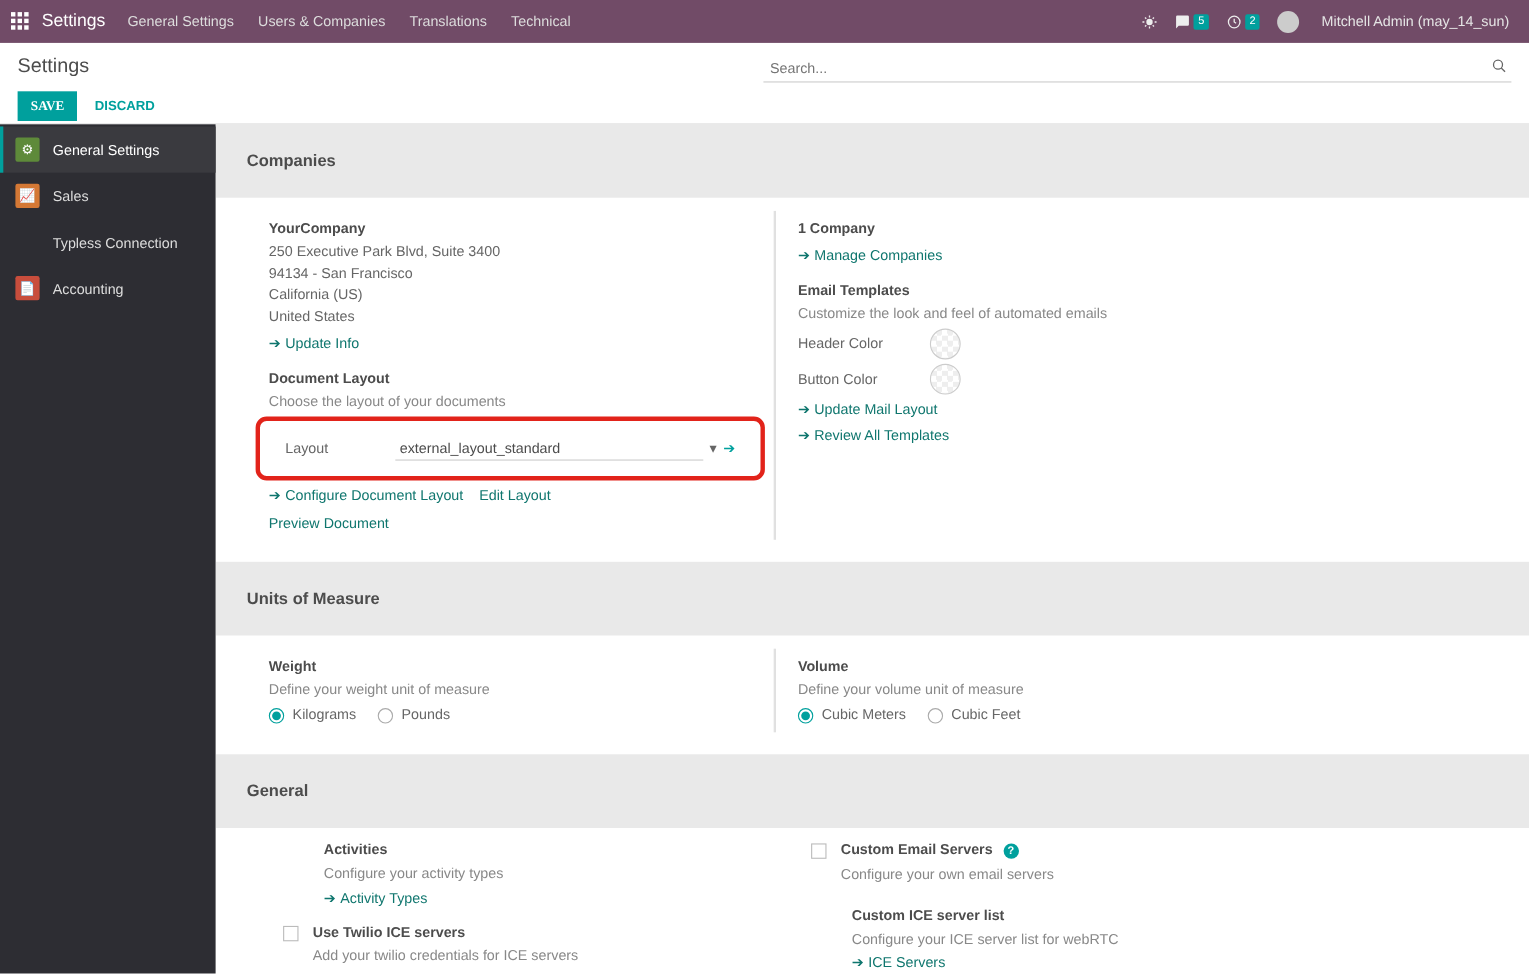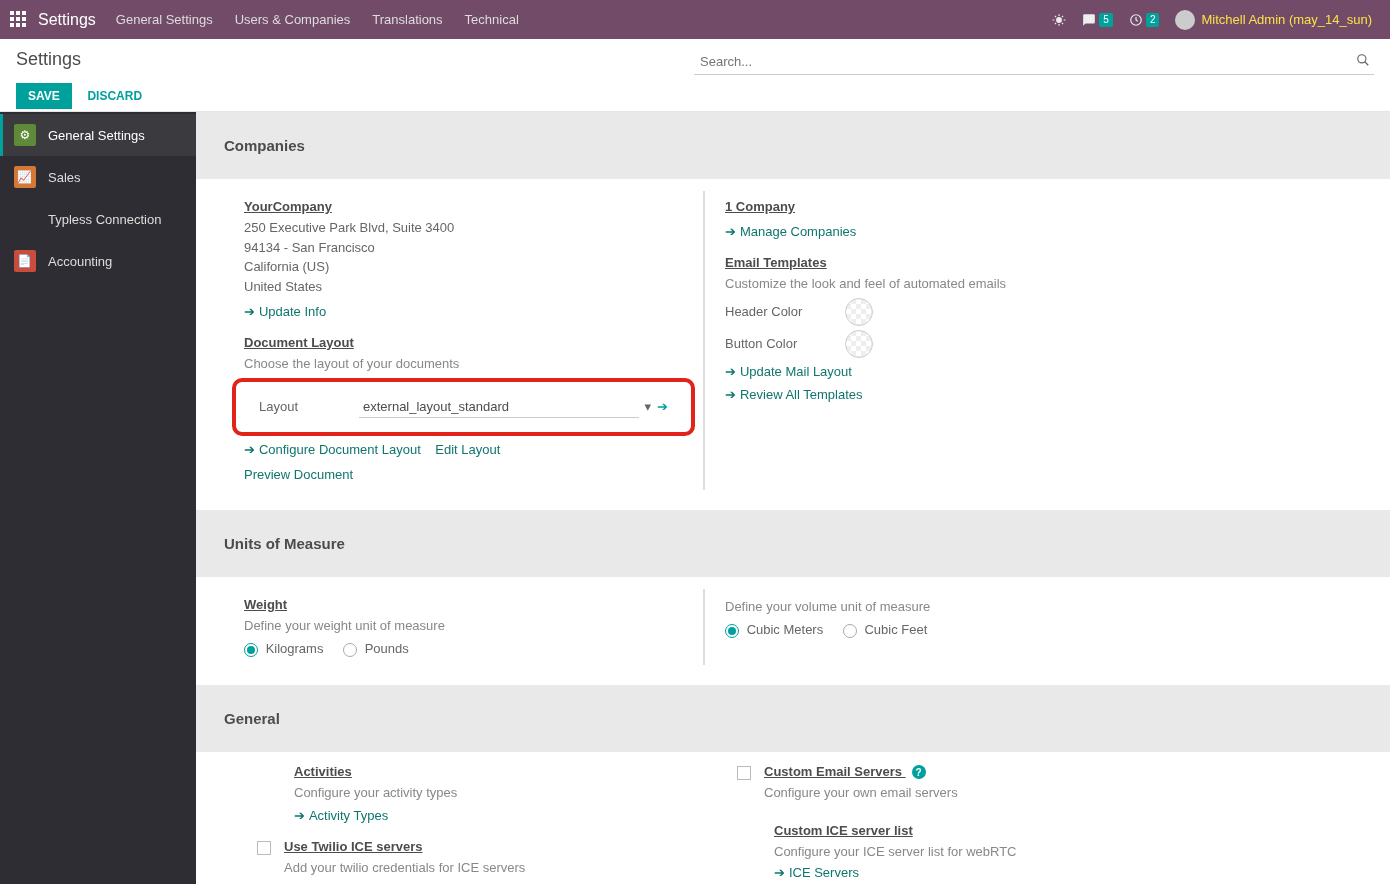--- a/index.html
+++ b/index.html
@@ -8,31 +8,31 @@
 
 .navbar { height: 39px; background: #714b67; color: #eee; display: flex; align-items: center; padding: 0 10px; }
 .navbar .apps-icon { width: 18px; height: 18px; display: grid; grid-template-columns: repeat(3,4px); grid-template-rows: repeat(3,4px); gap: 2px; margin-right: 10px; cursor: pointer; }
 .navbar .apps-icon span { background: #fff; }
 .navbar .brand { color: #fff; font-size: 16px; margin-right: 20px; }
 .navbar .menu-item { color: #ddd; font-size: 13px; margin-right: 22px; cursor: pointer; }
 .navbar .spacer { flex: 1; }
 .navbar .nav-icon { margin: 0 8px; color: #eee; cursor: pointer; position: relative; display:flex; align-items:center;}
 .badge { background: #00a09d; color: #fff; font-size: 10px; padding: 1px 4px; border-radius: 2px; margin-left: 3px; line-height: 1.2;}
 .avatar { width: 20px; height: 20px; border-radius: 50%; background: #ccc; margin-right: 6px;}
-.username { color: #fde047; font-size: 13px; white-space: nowrap; }
+.username { color: #e5e5e5; font-size: 13px; white-space: nowrap; margin-left: 14px; }
 
 
 .control-panel { border-bottom: 1px solid #e5e5e5; padding: 10px 16px 2px 16px; display: flex; flex-direction: column; }
 .cp-top { display: flex; justify-content: space-between; align-items: flex-start; }
 .breadcrumb-title { font-size: 18px; color: #4c4c4c; }
 .search-wrap { flex: 0 0 680px; display:flex; align-items:center; border-bottom: 1px solid #ccc; gap: 48px; }
 .search-input { flex:1; border: none; outline: none; font-size: 13px; padding: 4px 6px; background: transparent; }
 .search-btn { background: none; border: none; color: #666; font-size: 14px; cursor: pointer; padding: 4px;}
 .cp-buttons { margin-top: 8px; }
-.btn-primary { background: #00a09d; color: #fff; border: none; padding: 6px 12px; font-size: 12px; font-weight: 600; cursor: pointer; }
+.btn-primary { background: #00a09d; color: #fff; border: none; padding: 6px 12px; font-size: 12px; font-weight: 600; cursor: pointer; font-family: Liberation Serif, serif; }
 .btn-secondary { background: none; border: none; color: #00a09d; padding: 6px 12px; font-size: 12px; font-weight: 600; cursor: pointer; }
 
 
 .content-area { display: flex; height: calc(887px - 39px - 76px); }
 .sidebar { width: 196px; background: #2f3136; background: #2a2a2e; color: #ddd; padding-top: 2px;}
 .sidebar { background: #2d2d33; }
 .sidebar-item { display: flex; align-items: center; padding: 10px 14px; cursor: pointer; color: #ddd; font-size: 13px;}
 .sidebar-item.active { background: #3a3a3f; border-left: 3px solid #00a09d; padding-left: 11px; color: #fff;}
 .sidebar-icon { width: 22px; height: 22px; border-radius: 2px; margin-right: 12px; display:flex; align-items:center; justify-content:center; font-size:12px; color:#fff;}
 .si-general { background: #5e8a3a; }
@@ -41,21 +41,21 @@
 .si-none { width: 22px; }
 
 
 .main-panel { flex: 1; overflow-y: auto; background: #fff; }
 .section-header { background: #e9e9e9; color: #4c4c4c; font-size: 15px; font-weight: 600; padding: 25px 28px; }
 .section-body { display: flex; padding: 12px 28px 20px 48px; }
 .col { width: 460px; }
 .col.left { border-right: 1px solid #ddd; padding-right: 20px; margin-right: 0; }
 .col.right { padding-left: 20px; border-left: 1px solid #ddd; margin-left: 0;}
 .setting-block { padding: 8px 0; }
-.setting-title { font-size: 13px; font-weight: 600; color: #4c4c4c; margin-bottom: 4px; text-decoration: underline; }
+.setting-title { font-size: 13px; font-weight: 600; color: #4c4c4c; margin-bottom: 4px; }
 .setting-desc { color: #888; font-size: 13px; margin-bottom: 4px; line-height: 1.5;}
 .setting-text { color: #666; font-size: 13px; line-height: 1.5; }
 .link { color: #0f766e; cursor: pointer; font-size: 13px; font-weight: 500; }
 .link .arrow { margin-right: 4px; }
 .field-row { display: flex; align-items: center; margin: 6px 11px;}
 .field-label { width: 100px; font-size: 13px; color: #666; }
 .select-field { flex: 1; border: none; border-bottom: 1px solid #ccc; padding: 3px 4px; font-size: 13px; background: transparent; position: relative;}
 .select-wrap { display:flex; align-items:center; gap:6px; }
 .caret-down { color: #666; cursor: pointer; }
 .ext-arrow { color: #00a09d; cursor: pointer; }
@@ -235,20 +235,21 @@
           <div style="margin-top:6px;">
             <span class="radio checked"></span>
             <span class="radio-label">Kilograms</span>
             <span class="radio"></span>
             <span class="radio-label">Pounds</span>
           </div>
         </div>
       </div>
       <div class="col right">
         <div class="setting-block">
+          <div class="setting-title">Volume</div>
           <div class="setting-desc">Define your volume unit of measure</div>
           <div style="margin-top:6px;">
             <span class="radio checked"></span>
             <span class="radio-label">Cubic Meters</span>
             <span class="radio"></span>
             <span class="radio-label">Cubic Feet</span>
           </div>
         </div>
       </div>
     </div>

